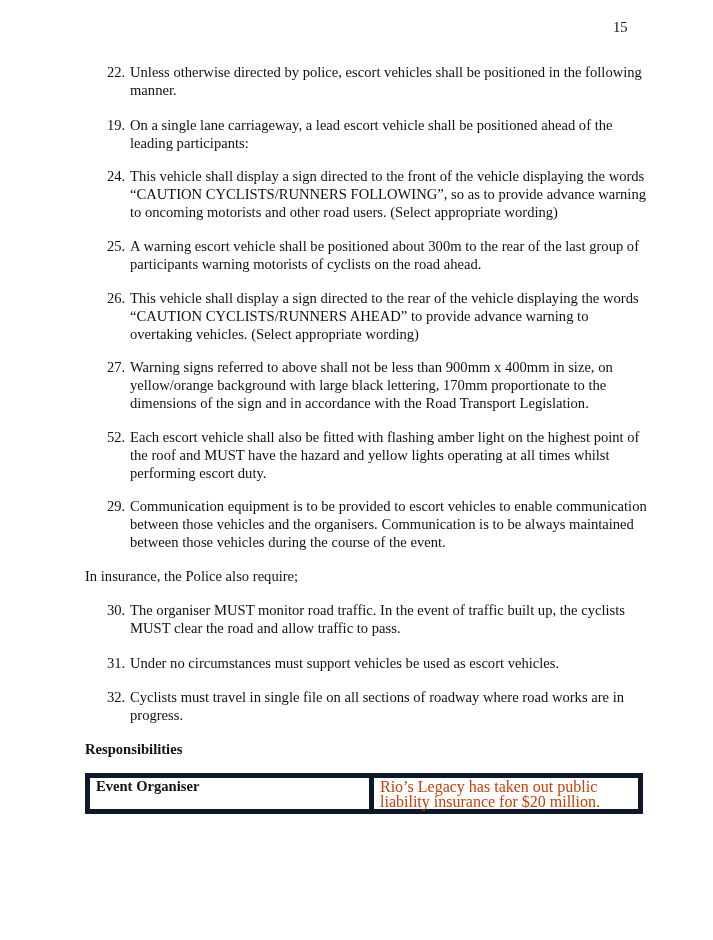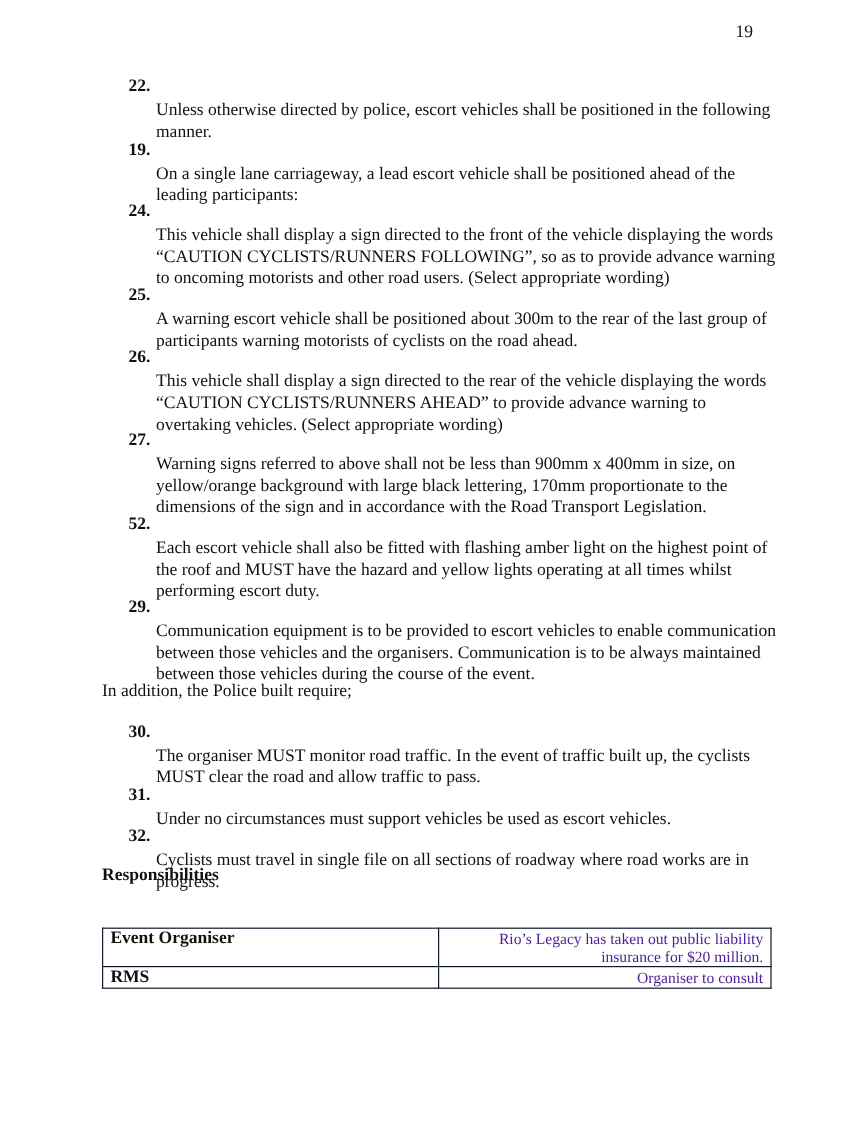--- a/index.html
+++ b/index.html
@@ -1,32 +1,32 @@
 <!DOCTYPE html>
 <html><head>
 <meta charset="utf-8">
 <style>
   html, body { margin:0; padding:0; background:#ffffff; }
   body { width:713px; height:940px; position:relative; overflow:hidden;
          font-family:"Liberation Serif", serif; color:#111; font-size:14.6px; line-height:18px; }
   .page-num { position:absolute; top:18px; left:613px; font-size:14.6px; }
   .item { position:absolute; left:107px; width:540px; }
-  .item .num { position:absolute; left:0; top:0; font-weight:bold; }
-  .item .txt { display:block; padding-left:23px;margin-top:20px; }
+  .item .num { position:absolute; left:0; top:0; font-weight:normal; }
+  .item .txt { display:block; padding-left:23px; }
   .plain { position:absolute; left:85px; }
   .heading { position:absolute; left:85px; font-weight:bold; }
   table.resp { position:absolute; left:85px; top:773px; width:558px; border-collapse:collapse; }
-  table.resp td { border:1px solid #0f172a; padding:0 6px; vertical-align:top;margin-top:36px; }
+  table.resp td { border:5px solid #0f172a; padding:0 6px; vertical-align:top;margin-top:36px; }
   table.resp td.role { width:267px; font-weight:bold; font-size:14.6px; line-height:17px; }
-  table.resp td.note { color:#4c1d95; font-size:13px; line-height:15px; padding-top:1px;text-align:right; }
+  table.resp td.note { color:#c2410c; font-size:16px; line-height:15px; padding-top:1px; }
 </style>
 </head>
 <body>
 
-<div class="page-num">19</div>
+<div class="page-num">15</div>
 
 <div class="item" style="top:63px">
   <span class="num">22.</span>
   <span class="txt">Unless otherwise directed by police, escort vehicles shall be positioned in the following manner.</span>
 </div>
 <div class="item" style="top:116px">
   <span class="num">19.</span>
   <span class="txt">On a single lane carriageway, a lead escort vehicle shall be positioned ahead of the leading participants:</span>
 </div>
 <div class="item" style="top:167px">
@@ -47,41 +47,37 @@
 </div>
 <div class="item" style="top:428px">
   <span class="num">52.</span>
   <span class="txt">Each escort vehicle shall also be fitted with flashing amber light on the highest point of the roof and MUST have the hazard and yellow lights operating at all times whilst performing escort duty.</span>
 </div>
 <div class="item" style="top:497px">
   <span class="num">29.</span>
   <span class="txt">Communication equipment is to be provided to escort vehicles to enable communication between those vehicles and the organisers. Communication is to be always maintained between those vehicles during the course of the event.</span>
 </div>
 
-<div class="plain" style="top:567px">In addition, the Police built require;</div>
+<div class="plain" style="top:567px">In insurance, the Police also require;</div>
 
 <div class="item" style="top:601px">
   <span class="num">30.</span>
   <span class="txt">The organiser MUST monitor road traffic. In the event of traffic built up, the cyclists MUST clear the road and allow traffic to pass.</span>
 </div>
 <div class="item" style="top:654px">
   <span class="num">31.</span>
   <span class="txt">Under no circumstances must support vehicles be used as escort vehicles.</span>
 </div>
 <div class="item" style="top:688px">
   <span class="num">32.</span>
   <span class="txt">Cyclists must travel in single file on all sections of roadway where road works are in progress.</span>
 </div>
 
-<div class="heading" style="top:720px">Responsibilities</div>
+<div class="heading" style="top:740px">Responsibilities</div>
 
 <table class="resp">
   <tbody>
       <tr>
     <td class="role">Event Organiser</td>
     <td class="note">Rio’s Legacy has taken out public liability insurance for $20 million.</td>
   </tr>
-  <tr>
-    <td class="role">RMS</td>
-    <td class="note">Organiser to consult</td>
-  </tr>
 </tbody>
   </table>
 
 </body></html>

